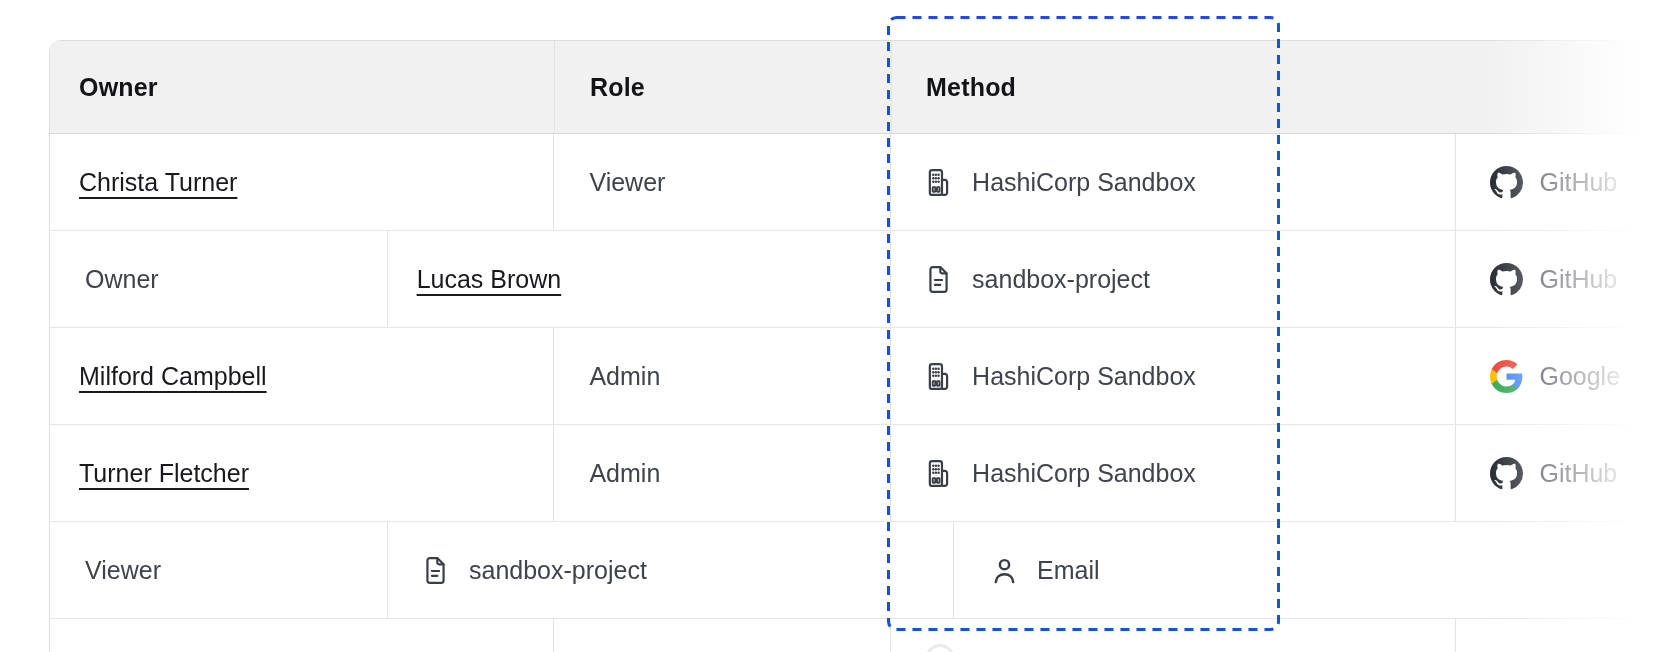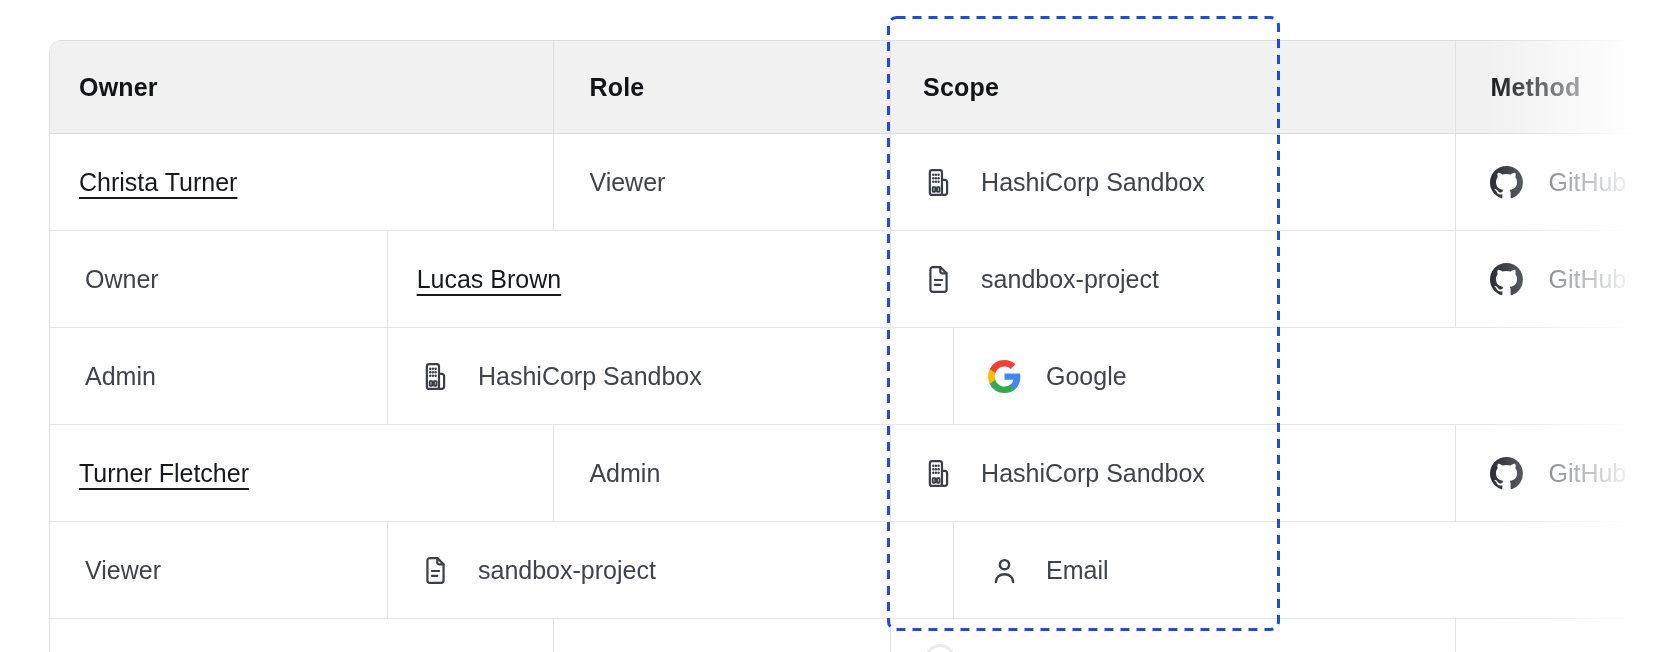--- a/index.html
+++ b/index.html
@@ -27,21 +27,21 @@
 
   .c-name{width:504px;padding-left:29px;}
   .c-role{width:337px;padding-left:35px;}
   .c-scope{width:566px;padding-left:32px;}
   .c-method{width:403px;padding-left:34px;}
 
   .name-link{
     color:#17191d;text-decoration:underline;cursor:pointer;
     text-decoration-thickness:2px;text-underline-offset:6px;
   }
-  .cell-with-icon{display:flex;align-items:center;gap:9px;}
+  .cell-with-icon{display:flex;align-items:center;}
   .scope-icon{width:31px;height:31px;margin-right:18px;flex:0 0 auto;display:block;}
   .method-icon{width:33px;height:33px;margin-right:16px;flex:0 0 auto;display:block;}
 
   
   .partial-circle{
     position:absolute;left:875px;top:603px;width:30px;height:30px;
     border:3px solid #eaebee;border-radius:50%;background:#fff;box-sizing:border-box;
   }
 
   
@@ -104,21 +104,20 @@
     </symbol>
   </defs>
 </svg>
 
 <div class="viewport">
 
   <div class="table">
     <div class="thead">
       <div class="th c-name">Owner</div>
       <div class="th c-role">Role</div>
-      <div class="th c-scope">Scope</div>
       <div class="th c-method">Method</div>
     </div>
     <div class="tbody" id="tbody">
   <div class="tr">
     <div class="td c-name">
       <a class="name-link">Christa Turner</a>
     </div>
     <div class="td c-role">
       <span>Viewer</span>
     </div>
@@ -151,20 +150,23 @@
     </div>
     <div class="td c-method cell-with-icon">
       <svg class="method-icon">
               <use class="method-use" href="#github-icon"></use>
             </svg>
       <span>GitHub</span>
     </div>
   </div>
 
   <div class="tr">
+    <div class="td c-name">
+      <a class="name-link">Milford Campbell</a>
+    </div>
     <div class="td c-role">
       <span>Admin</span>
     </div>
     <div class="td c-scope cell-with-icon">
       <svg class="scope-icon">
               <use class="scope-use" href="#building-icon"></use>
             </svg>
       <span>HashiCorp Sandbox</span>
     </div>
     <div class="td c-method cell-with-icon">

